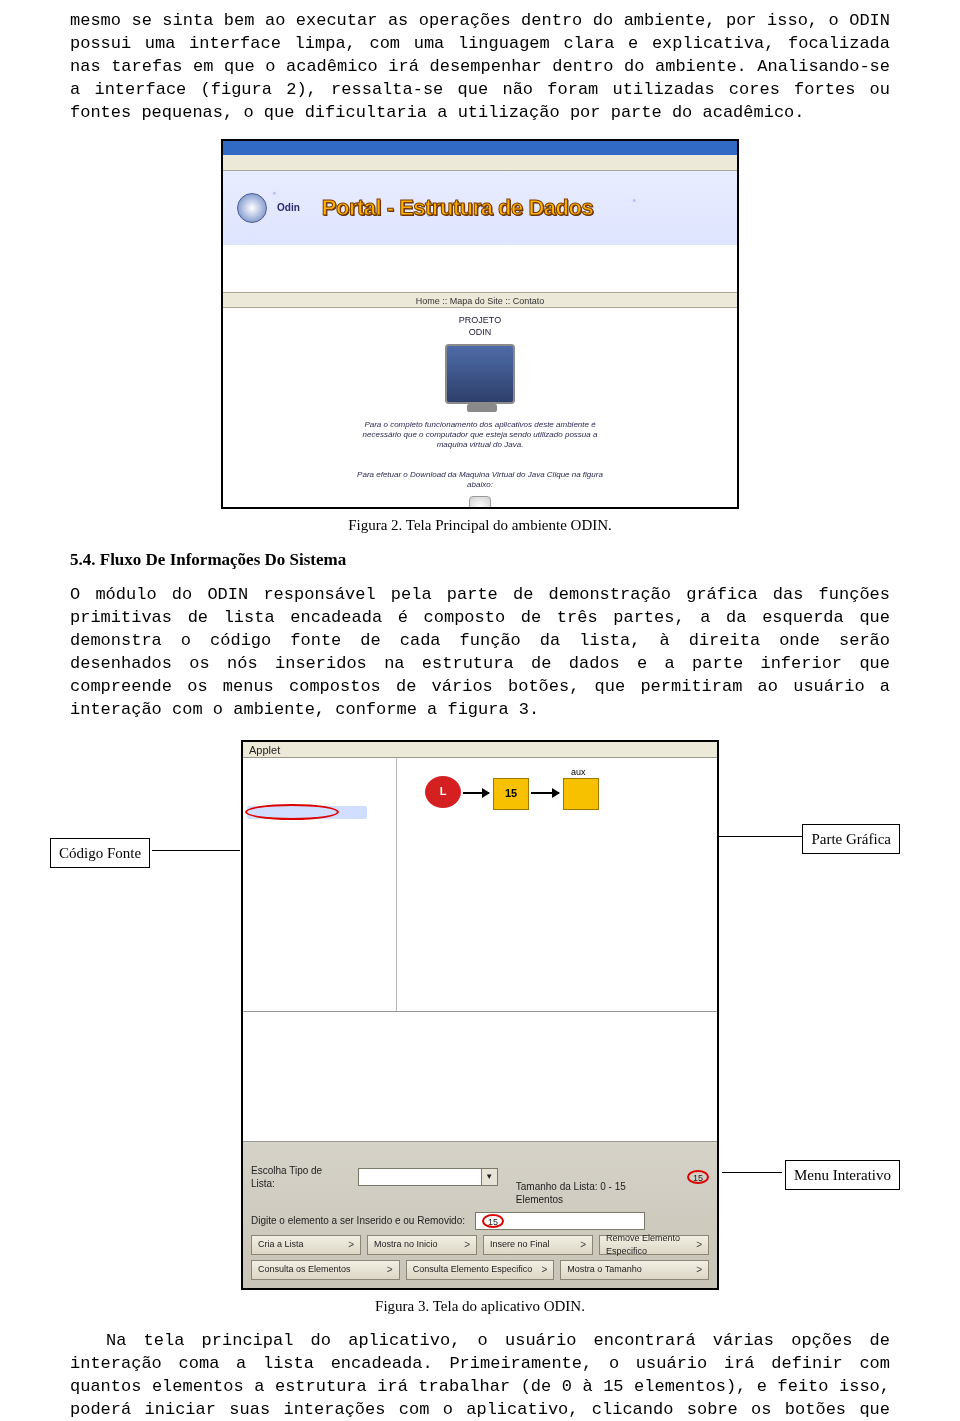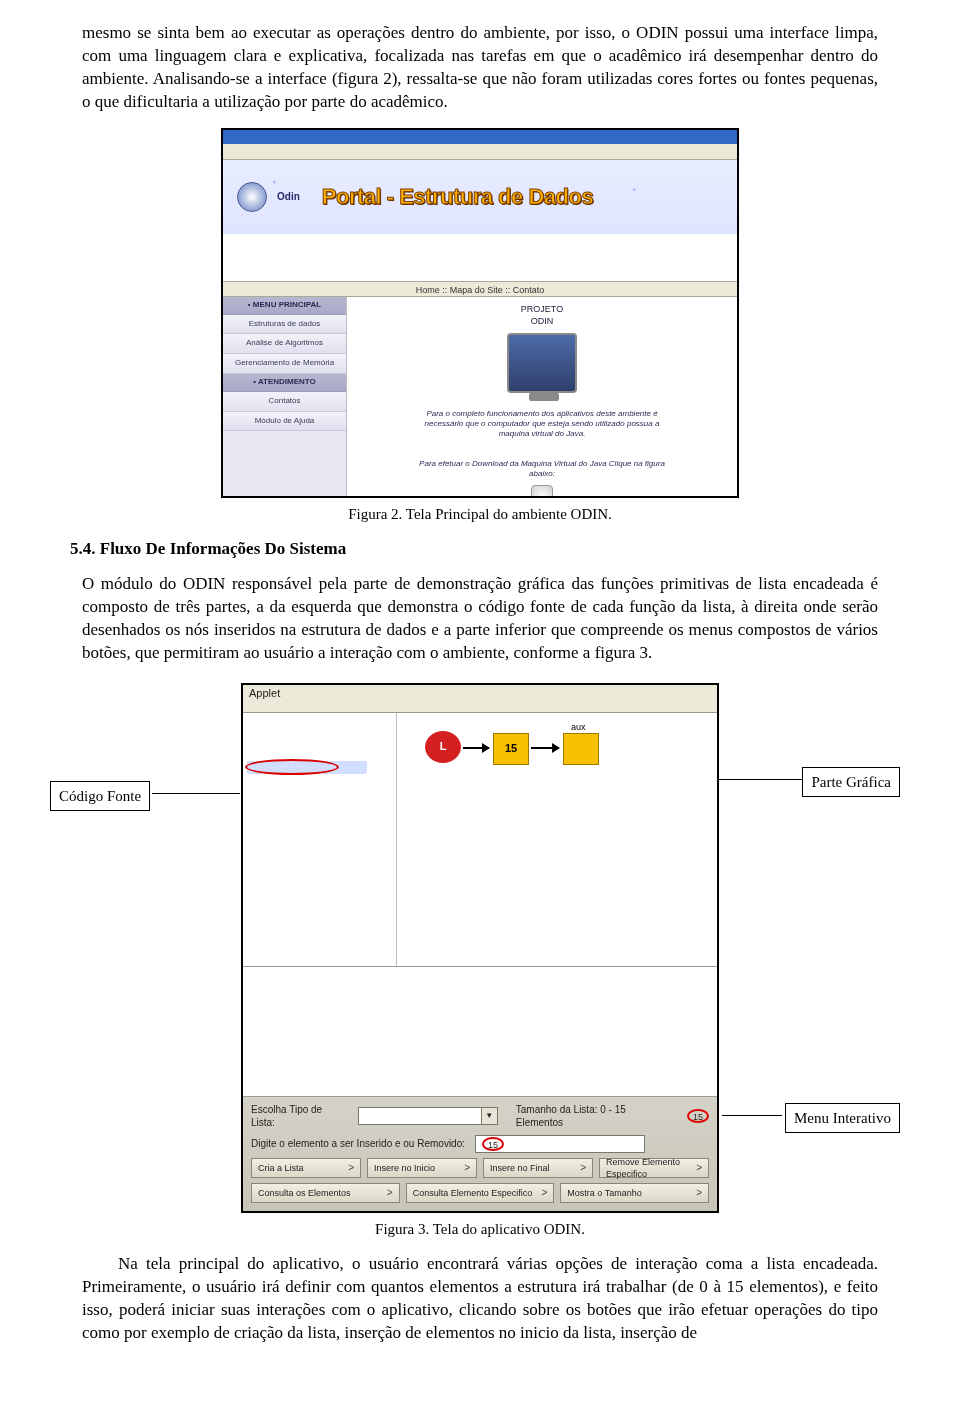--- a/index.html
+++ b/index.html
@@ -6,21 +6,21 @@
   body {
     font-family: "Times New Roman", Times, serif;
     font-size: 17px;
     line-height: 1.35;
     color: #000;
     background: #fff;
     width: 960px;
     margin: 0 auto;
     padding: 10px 70px 20px 70px;
   }
-  p.just { text-align: justify; margin: 12px; }
+  p.just { text-align: justify; margin: 0; font-family: Liberation Mono, monospace; }
   .figure-wrap { text-align: center; }
   .fig-caption {
     font-family: "Times New Roman", serif;
     font-size: 15px;
     margin-top: 6px;
   }
   h2.section { font-weight: bold; font-size: 17px; margin: 14px 0 12px 0; }
 
   
   .fig2 {
@@ -145,21 +145,21 @@
   .fig3 {
     width: 478px;
     margin: 0 auto;
     border: 2px solid #000;
     background: #ece9d8;
     font-family: Arial, sans-serif;
     font-size: 10px;
     display:flex; flex-direction:column;
   }
   .fig3 .win-title {
-    height: 28px; background: linear-gradient(#ece9d8,#ece9d8);
+    height: 16px; background: linear-gradient(#ece9d8,#ece9d8);
     border-bottom:1px solid #9a9a88;
     font-size: 11px; padding: 1px 6px; color:#222;
   }
   .fig3 .upper {
     display: flex;
     height: 254px;
     background: #fff;
     border-bottom: 1px solid #999;
   }
   .fig3 .code-pane {
@@ -244,29 +244,20 @@
     <div class="br-top"></div>
     <div class="br-toolbar"></div>
     <div class="body-area">
       <div class="stars-bg">
         <div class="odin-mark"></div>
         <span class="odin-label">Odin</span>
         <span class="portal-title">Portal - Estrutura de Dados</span>
       </div>
       <div class="crumbs">Home   ::   Mapa do Site   ::   Contato</div>
       <div class="content-row">
-        <div class="sidebar">
-          <div class="side-head">• MENU PRINCIPAL</div>
-          <div class="side-item">Estruturas de dados</div>
-          <div class="side-item">Análise de Algoritmos</div>
-          <div class="side-item">Gerenciamento de Memória</div>
-          <div class="side-head">• ATENDIMENTO</div>
-          <div class="side-item">Contatos</div>
-          <div class="side-item">Módulo de Ajuda</div>
-        </div>
         <div class="main-pane">
           <div class="proj" style="white-space:pre;">PROJETO
 ODIN</div>
           <div class="monitor"></div>
           <div class="blurb">Para o completo funcionamento dos aplicativos deste ambiente é necessário que o computador que esteja sendo utilizado possua a maquina virtual do Java.</div>
           <div class="blurb" style="margin-top:20px;">Para efetuar o Download da Maquina Virtual do Java Clique na figura abaixo:</div>
           <div class="java-ic"></div>
         </div>
       </div>
       <div class="footer-bar">
@@ -349,36 +340,36 @@
     </div>
 
     <div class="blank-mid"></div>
 
     <div class="controls">
       <div class="ctl-row">
         <span>Escolha Tipo de Lista:</span>
         <div class="ctl-select">
           <div class="dd">▼</div>
         </div>
-        <span style="margin-left:8px;">Tamanho da Lista: 0 - 15 Elementos</span>
+        <span style="margin-left:8px;margin-top:32px;">Tamanho da Lista: 0 - 15 Elementos</span>
         <span class="red-circ">15</span>
       </div>
       <div class="ctl-row">
         <span>Digite o elemento a ser Inserido e ou Removido:</span>
         <div class="ctl-input">
           <span class="red-circ" style="border-width:2px;">15</span>
         </div>
       </div>
       <div class="btn-bar">
         <div class="ctl-btn">
             <span>Cria a Lista</span>
             <span class="chev">&gt;</span>
           </div>
         <div class="ctl-btn">
-            <span>Insere no Inicio</span>
+            <span>Mostra no Inicio</span>
             <span class="chev">&gt;</span>
           </div>
         <div class="ctl-btn">
             <span>Insere no Final</span>
             <span class="chev">&gt;</span>
           </div>
         <div class="ctl-btn">
             <span>Remove Elemento Especifico</span>
             <span class="chev">&gt;</span>
           </div>

